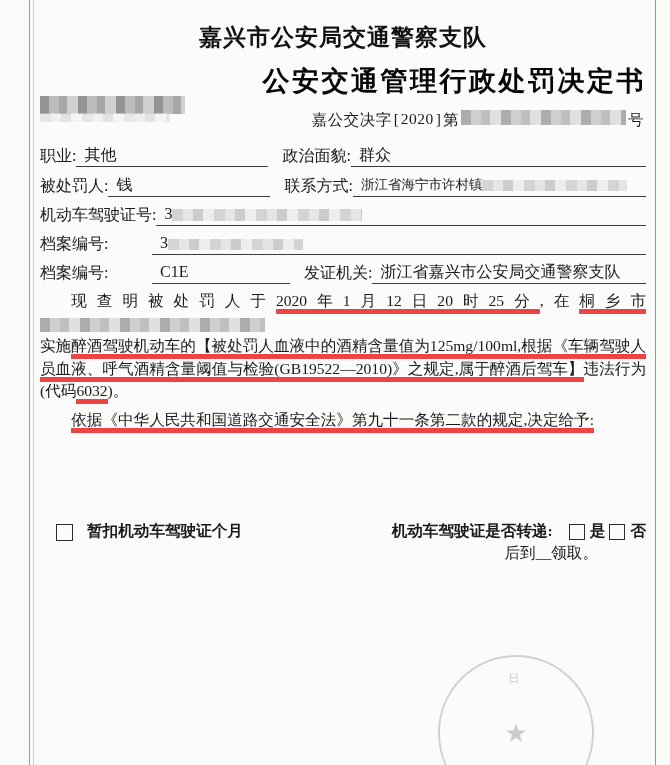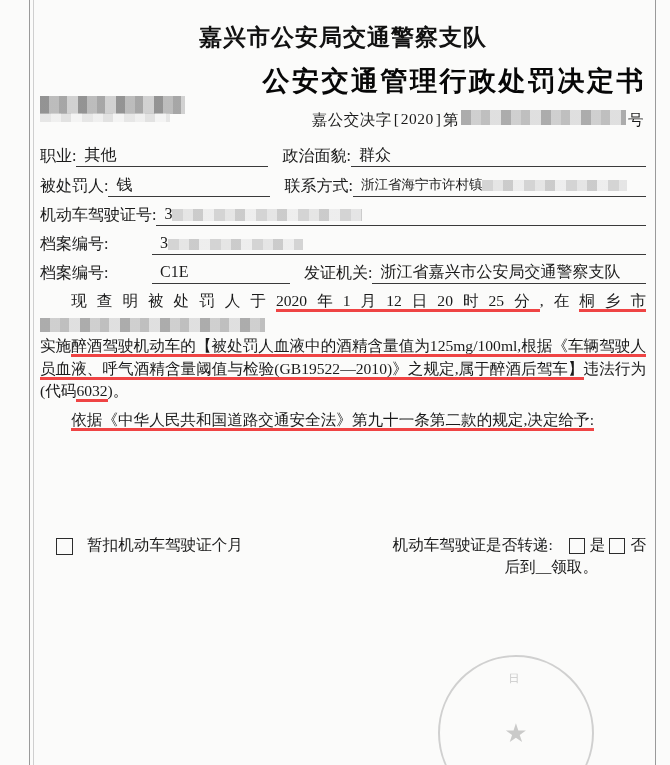--- a/index.html
+++ b/index.html
@@ -151,21 +151,21 @@
   
   .para {
     font-size: 15.6px;
     line-height: 22.5px;
     text-align: justify;
     text-justify: inter-ideograph;
     margin-top: 6px;
     position: relative;
   }
   .para.indent { text-indent: 2em; }
-  .u { border-bottom: 3px solid #ef4444; }
+  .u { border-bottom: 5px solid #ef4444; }
 
   
   .cb-line {
     display: flex;
     align-items: flex-start;
     font-size: 15.6px;
     line-height: 22px;
   }
   .cbox {
     flex: none;
@@ -299,21 +299,21 @@
     </div>
 
 
     <div class="para indent">
       <span class="u">依据《中华人民共和国道路交通安全法》第九十一条第二款的规定,决定给予:</span>
     </div>
 
     <div class="gap"></div>
 
 
-    <div class="cb-line" style="margin-top:19px;align-items:center;">
+    <div class="cb-line" style="margin-top:5px;align-items:center;font-weight:bold;">
       <span class="cbox"></span>
       <span>暂扣机动车驾驶证个月</span>
       <span style="flex:1 1 auto;"></span>
       <span>机动车驾驶证是否转递:</span>
       <span class="cbox small" style="margin-left:16px;"></span>
       <span>是</span>
       <span class="cbox small"></span>
       <span>否</span>
     </div>
 

